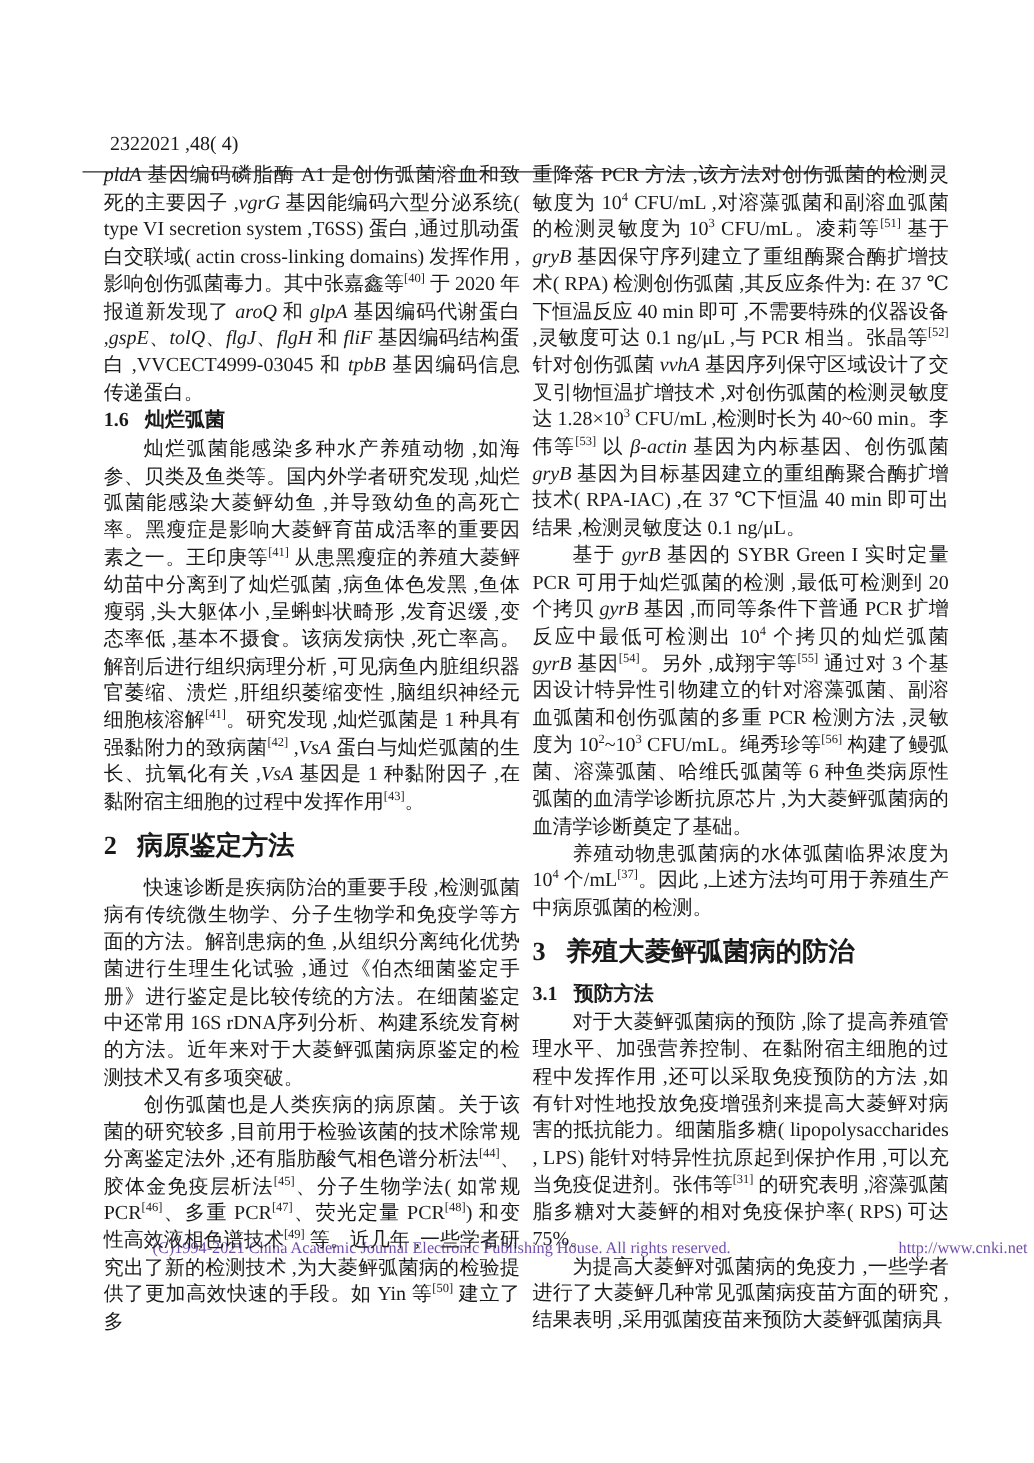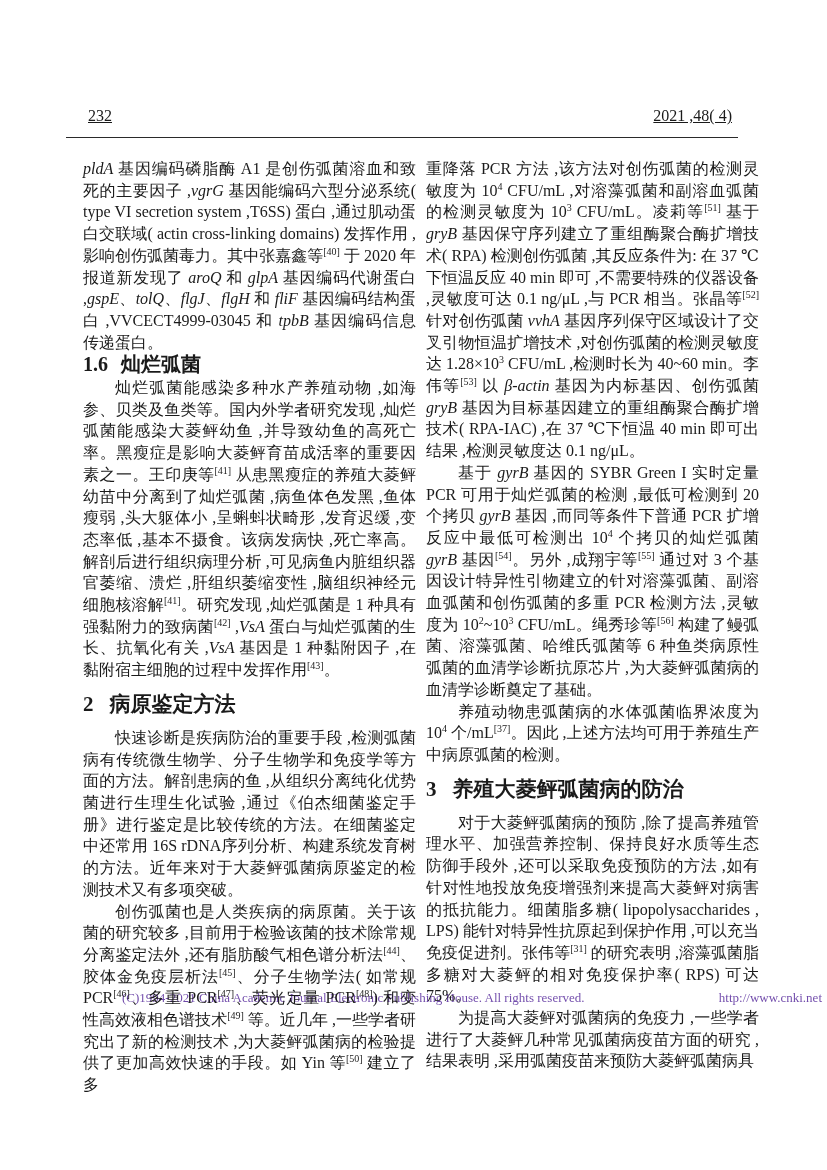--- a/index.html
+++ b/index.html
@@ -4,44 +4,44 @@
 <style>
   html,body{margin:0;padding:0;}
   body{
     width:827px;height:1170px;background:#ffffff;position:relative;
     font-family:"Liberation Serif","DejaVu Serif",serif;color:#1a1a1a;
     overflow:hidden;
   }
   .page{position:absolute;inset:0;}
   .header{
     position:absolute;top:107px;left:88px;width:644px;
-    display:flex;justify-content:space-between;align-items:baseline;
-    font-size:16px;white-space:nowrap;text-decoration:underline;
+    display:flex;justify-content:flex-start;align-items:baseline;
+    font-size:16px;white-space:nowrap;
   }
   .header .journal{letter-spacing:.2px;}
   .header-rule{
     position:absolute;top:137px;left:66px;width:672px;height:0;
     border-top:1.6px solid #2a2a2a;
   }
   .body-columns{
-    position:absolute;top:158px;left:83px;width:676px;
+    position:absolute;top:130px;left:83px;width:676px;
     display:flex;gap:10px;z-index:1;
   }
   .col{width:333px;font-size:16px;line-height:21.7px;text-align:justify;text-justify:inter-character;}
   .para{margin:0;}
   .para.indent{text-indent:2em;}
   .col sup{font-size:10px;line-height:0;vertical-align:super;letter-spacing:0;}
   .col i{font-style:italic;}
   .h1{
     font-weight:bold;font-size:21px;margin:12px 0 12px;
     font-family:"Liberation Sans","DejaVu Sans",sans-serif;line-height:22px;
   }
   .h1 .h-num{font-family:"Liberation Serif","DejaVu Serif",serif;margin-right:16px;}
   .h2{
-    font-weight:bold;font-size:20px;margin:1px 0;
+    font-weight:bold;font-size:16px;margin:1px 0;
     font-family:"Liberation Sans","DejaVu Sans",sans-serif;line-height:21.7px;
   }
   .h2 .h-num{font-family:"Liberation Serif","DejaVu Serif",serif;margin-right:13px;}
   .watermark{
     position:absolute;top:990px;left:122px;width:700px;z-index:0;
     display:flex;justify-content:space-between;align-items:baseline;
     font-size:13px;color:#4c1d95;opacity:.8;white-space:nowrap;
     pointer-events:none;
   }
 </style>
@@ -64,21 +64,22 @@
         <p class="para indent"><span>灿烂弧菌能感染多种水产养殖动物 ,如海参、贝类及鱼类等。国内外学者研究发现 ,灿烂弧菌能感染大菱鲆幼鱼 ,并导致幼鱼的高死亡率。黑瘦症是影响大菱鲆育苗成活率的重要因素之一。王印庚等</span><sup>[41]</sup><span> 从患黑瘦症的养殖大菱鲆幼苗中分离到了灿烂弧菌 ,病鱼体色发黑 ,鱼体瘦弱 ,头大躯体小 ,呈蝌蚪状畸形 ,发育迟缓 ,变态率低 ,基本不摄食。该病发病快 ,死亡率高。解剖后进行组织病理分析 ,可见病鱼内脏组织器官萎缩、溃烂 ,肝组织萎缩变性 ,脑组织神经元细胞核溶解</span><sup>[41]</sup><span>。研究发现 ,灿烂弧菌是 1 种具有强黏附力的致病菌</span><sup>[42]</sup><span> ,</span><i>VsA</i><span> 蛋白与灿烂弧菌的生长、抗氧化有关 ,</span><i>VsA</i><span> 基因是 1 种黏附因子 ,在黏附宿主细胞的过程中发挥作用</span><sup>[43]</sup><span>。</span></p>
         <div class="h1"><span class="h-num">2</span><span class="h-title">病原鉴定方法</span></div>
         <p class="para indent"><span>快速诊断是疾病防治的重要手段 ,检测弧菌病有传统微生物学、分子生物学和免疫学等方面的方法。解剖患病的鱼 ,从组织分离纯化优势菌进行生理生化试验 ,通过《伯杰细菌鉴定手册》进行鉴定是比较传统的方法。在细菌鉴定中还常用 16S rDNA序列分析、构建系统发育树的方法。近年来对于大菱鲆弧菌病原鉴定的检测技术又有多项突破。</span></p>
         <p class="para indent"><span>创伤弧菌也是人类疾病的病原菌。关于该菌的研究较多 ,目前用于检验该菌的技术除常规分离鉴定法外 ,还有脂肪酸气相色谱分析法</span><sup>[44]</sup><span>、胶体金免疫层析法</span><sup>[45]</sup><span>、分子生物学法( 如常规 PCR</span><sup>[46]</sup><span>、多重 PCR</span><sup>[47]</sup><span>、荧光定量 PCR</span><sup>[48]</sup><span>) 和变性高效液相色谱技术</span><sup>[49]</sup><span> 等。近几年 ,一些学者研究出了新的检测技术 ,为大菱鲆弧菌病的检验提供了更加高效快速的手段。如 Yin 等</span><sup>[50]</sup><span> 建立了多</span></p>
       </div>
     <div class="col" id="col-right">
         <p class="para"><span>重降落 PCR 方法 ,该方法对创伤弧菌的检测灵敏度为 10</span><sup>4</sup><span> CFU/mL ,对溶藻弧菌和副溶血弧菌的检测灵敏度为 10</span><sup>3</sup><span> CFU/mL。凌莉等</span><sup>[51]</sup><span> 基于 </span><i>gryB</i><span> 基因保守序列建立了重组酶聚合酶扩增技术( RPA) 检测创伤弧菌 ,其反应条件为: 在 37 ℃下恒温反应 40 min 即可 ,不需要特殊的仪器设备 ,灵敏度可达 0.1 ng/μL ,与 PCR 相当。张晶等</span><sup>[52]</sup><span> 针对创伤弧菌 </span><i>vvhA</i><span> 基因序列保守区域设计了交叉引物恒温扩增技术 ,对创伤弧菌的检测灵敏度达 1.28×10</span><sup>3</sup><span> CFU/mL ,检测时长为 40~60 min。李伟等</span><sup>[53]</sup><span> 以 </span><i>β-actin</i><span> 基因为内标基因、创伤弧菌 </span><i>gryB</i><span> 基因为目标基因建立的重组酶聚合酶扩增技术( RPA-IAC) ,在 37 ℃下恒温 40 min 即可出结果 ,检测灵敏度达 0.1 ng/μL。</span></p>
         <p class="para indent"><span>基于 </span><i>gyrB</i><span> 基因的 SYBR Green I 实时定量 PCR 可用于灿烂弧菌的检测 ,最低可检测到 20 个拷贝 </span><i>gyrB</i><span> 基因 ,而同等条件下普通 PCR 扩增反应中最低可检测出 10</span><sup>4</sup><span> 个拷贝的灿烂弧菌 </span><i>gyrB</i><span> 基因</span><sup>[54]</sup><span>。另外 ,成翔宇等</span><sup>[55]</sup><span> 通过对 3 个基因设计特异性引物建立的针对溶藻弧菌、副溶血弧菌和创伤弧菌的多重 PCR 检测方法 ,灵敏度为 10</span><sup>2</sup><span>~10</span><sup>3</sup><span> CFU/mL。绳秀珍等</span><sup>[56]</sup><span> 构建了鳗弧菌、溶藻弧菌、哈维氏弧菌等 6 种鱼类病原性弧菌的血清学诊断抗原芯片 ,为大菱鲆弧菌病的血清学诊断奠定了基础。</span></p>
         <p class="para indent"><span>养殖动物患弧菌病的水体弧菌临界浓度为 10</span><sup>4</sup><span> 个/mL</span><sup>[37]</sup><span>。因此 ,上述方法均可用于养殖生产中病原弧菌的检测。</span></p>
         <div class="h1"><span class="h-num">3</span><span class="h-title">养殖大菱鲆弧菌病的防治</span></div>
-        <p class="para indent"><span>对于大菱鲆弧菌病的预防 ,除了提高养殖管理水平、加强营养控制、保持良好水质等生态防御手段外 ,还可以采取免疫预防的方法 ,如有针对性地投放免疫增强剂来提高大菱鲆对病害的抵抗能力。细菌脂多糖( lipopolysaccharides , LPS) 能针对特异性抗原起到保护作用 ,可以充当免疫促进剂。张伟等</span><sup>[31]</sup><span> 的研究表明 ,溶藻弧菌脂多糖对大菱鲆的相对免疫保护率( RPS) 可达 75%。</span></p>
+        <div class="h2"><span class="h-num">3.1</span><span class="h-title">预防方法</span></div>
+        <p class="para indent"><span>对于大菱鲆弧菌病的预防 ,除了提高养殖管理水平、加强营养控制、在黏附宿主细胞的过程中发挥作用 ,还可以采取免疫预防的方法 ,如有针对性地投放免疫增强剂来提高大菱鲆对病害的抵抗能力。细菌脂多糖( lipopolysaccharides , LPS) 能针对特异性抗原起到保护作用 ,可以充当免疫促进剂。张伟等</span><sup>[31]</sup><span> 的研究表明 ,溶藻弧菌脂多糖对大菱鲆的相对免疫保护率( RPS) 可达 75%。</span></p>
         <p class="para indent"><span>为提高大菱鲆对弧菌病的免疫力 ,一些学者进行了大菱鲆几种常见弧菌病疫苗方面的研究 ,结果表明 ,采用弧菌疫苗来预防大菱鲆弧菌病具</span></p>
       </div>
   </div>
 
   <div class="watermark">
     <span>(C)1994-2021 China Academic Journal Electronic Publishing House. All rights reserved.</span>
     <span>http://www.cnki.net</span>
   </div>
 
 </div>

